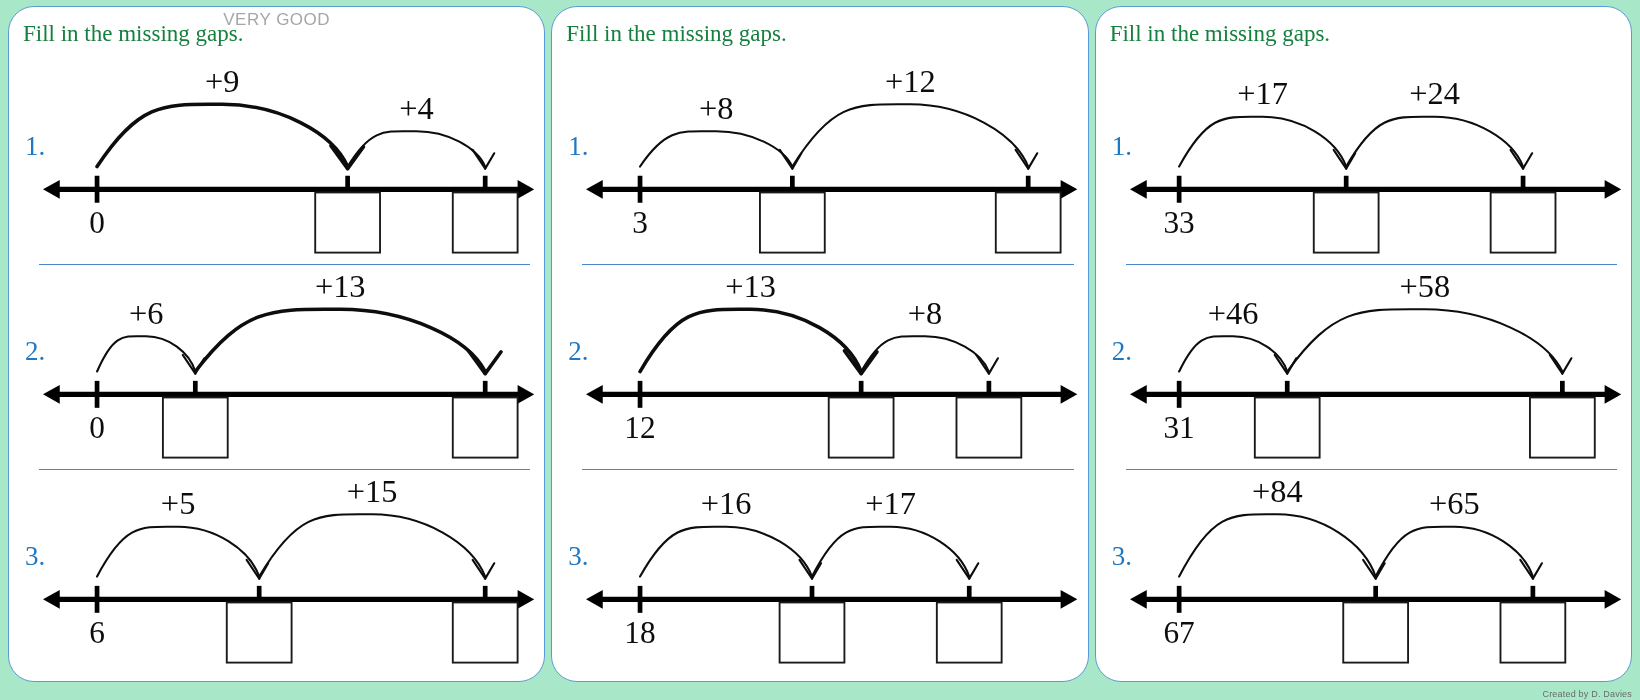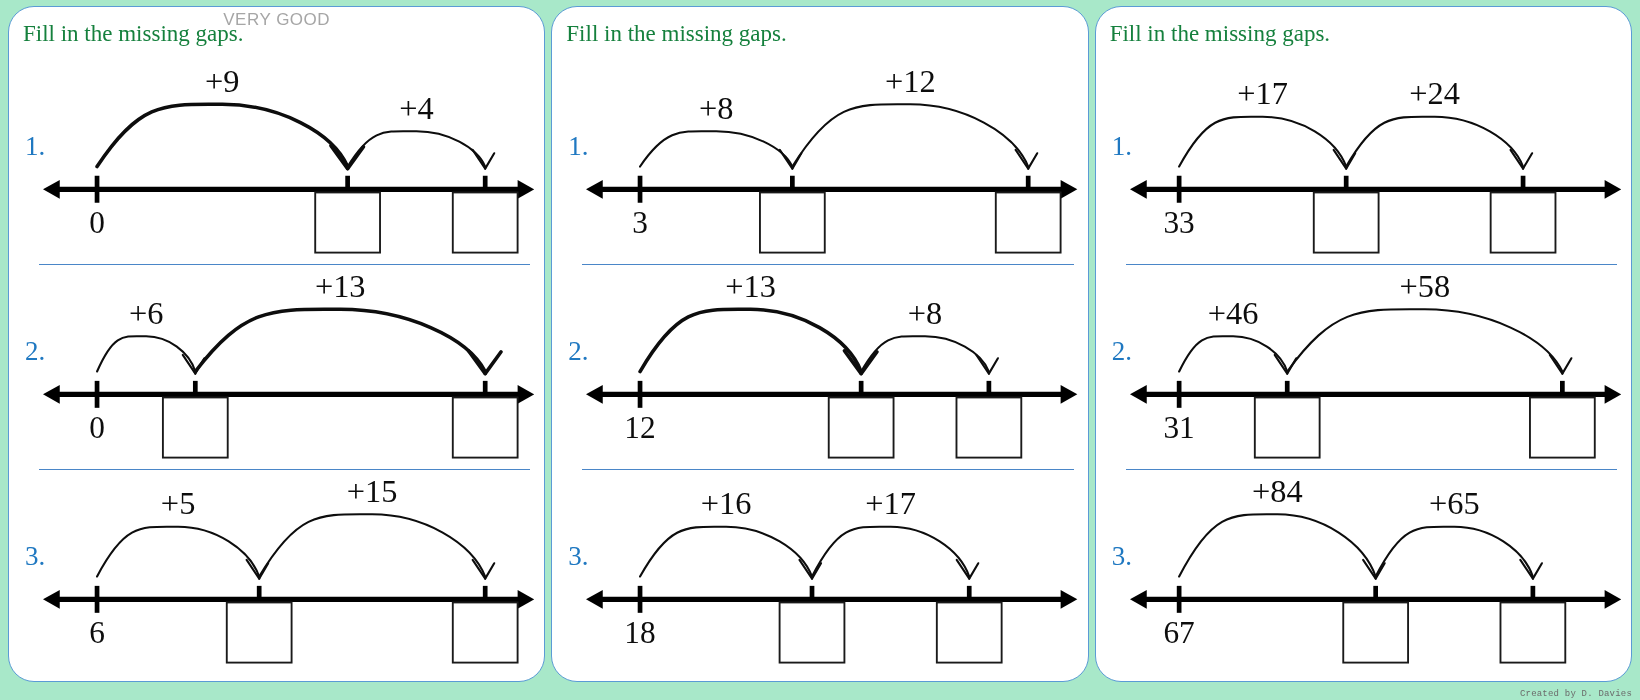--- a/index.html
+++ b/index.html
@@ -122,21 +122,21 @@
   }
   .arc {
     fill: none;
     stroke: #0d0d0d;
     stroke-linecap: round;
   }
   .footer-credit {
     position: absolute;
     right: 8px;
     bottom: 1px;
-    font-family: Liberation Mono, monospace;
+    font-family: Liberation Sans, sans-serif;
     font-size: 9px;
     color: #6b6b6b;
     letter-spacing: 0.2px;
   }
 </style>
 </head>
 <body>
 
 <div class="board">
 

